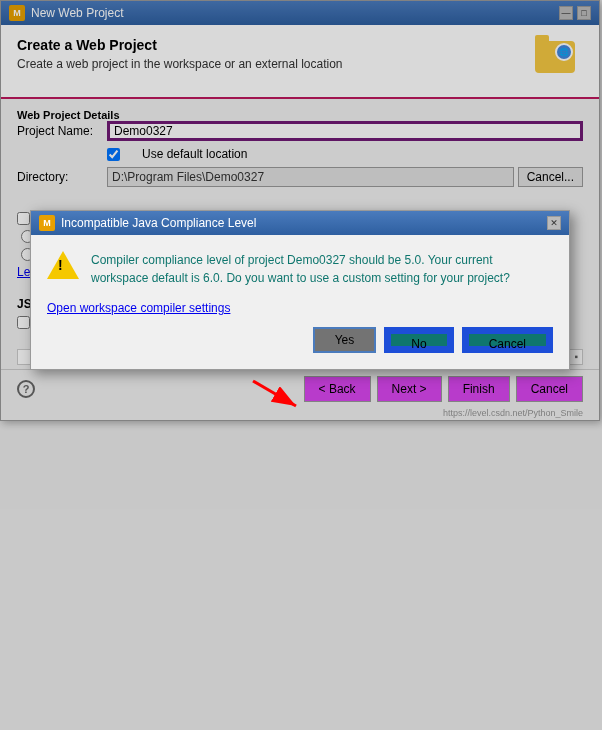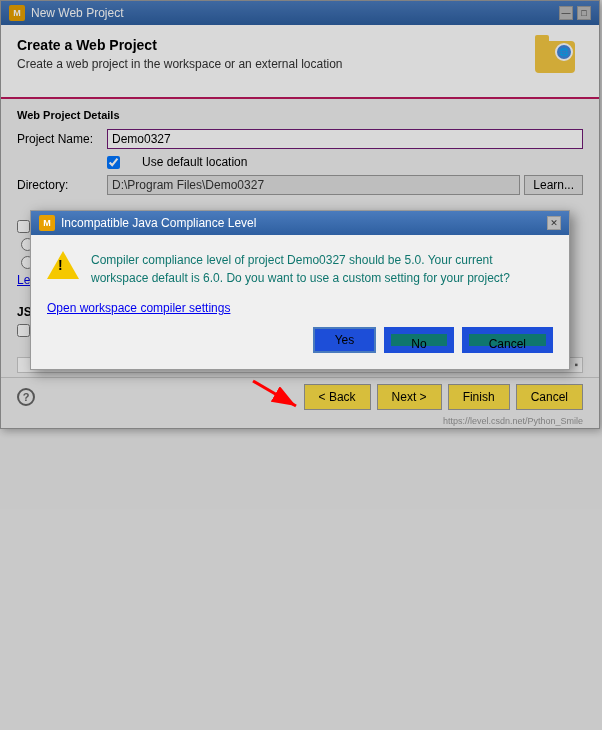--- a/index.html
+++ b/index.html
@@ -116,40 +116,40 @@
     }
 
     .details-section {
       padding: 10px 16px;
       background: #f0f0f0;
     }
 
     .details-section .section-title {
       font-size: 11px;
       font-weight: bold;
-      margin-bottom: 8px;
+      margin-bottom: 0;
       color: #000;
     }
 
     .form-row {
       display: flex;
       align-items: center;
       margin-bottom: 6px;
     }
 
     .form-label {
       width: 90px;
       font-size: 12px;
       color: #000;
     }
 
     .form-input {
       flex: 1;
       height: 20px;
-      border: 1px solid #701a75;
+      border: 3px solid #701a75;
       background: white;
       padding: 0 4px;
       font-size: 12px;
     }
 
     .form-row-check {
       display: flex;
       align-items: center;
       gap: 22px;
       margin-bottom: 6px;
@@ -251,21 +251,21 @@
       cursor: pointer;
     }
 
     .bottom-buttons {
       display: flex;
       gap: 6px;
     }
 
     .nav-btn {
       padding: 3px 14px;
-      background: #fde047;
+      background: #d946ef;
       border: 1px solid #999;
       font-size: 12px;
       cursor: pointer;
       height: 26px;
     }
 
     .url-watermark {
       font-size: 9px;
       color: rgba(0,0,0,0.4);
       text-align: right;
@@ -364,21 +364,21 @@
       background: #0f766e;
       border: 7px solid #1d4ed8;
       font-size: 12px;
       cursor: pointer;
       height: 26px;
       min-width: 60px;
     }
 
     .modal-btn.yes-btn {
       border: 2px solid #4a7bbd;
-      background: #1d4ed8;
+      background: #737373;
       text-align: right;
     }
 
     
     .red-arrow {
       position: absolute;
       top: 376px;
       left: 248px;
       z-index: 30;
       pointer-events: none;
@@ -425,21 +425,21 @@
     </div>
 
     <div class="form-row-check">
       <input type="checkbox" checked="" style="">
       <span>Use default location</span>
     </div>
 
     <div class="form-row-dir">
       <span class="form-label">Directory:</span>
       <input class="dir-input" type="text" value="D:\Program Files\Demo0327" style="">
-      <button class="browse-btn">Learn...</button>
+      <button class="browse-btn">Cancel...</button>
     </div>
   </div>
 
   <div class="maven-section">
     <div class="check-row">
       <input type="checkbox" style="">
       <span>Add Maven support</span>
     </div>
     <div class="radio-row">
       <input type="radio" name="maven-type" style="">

